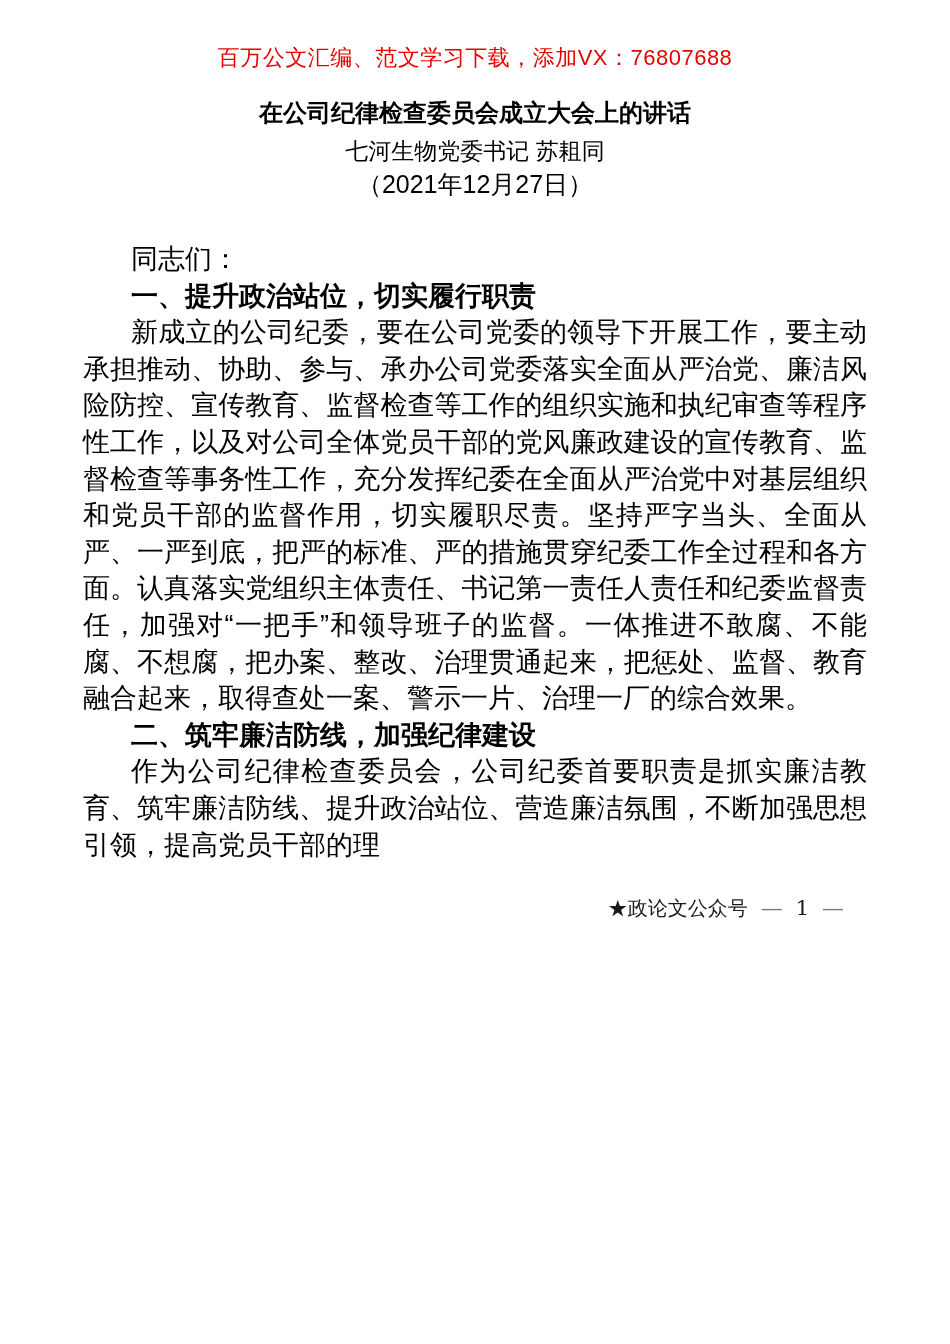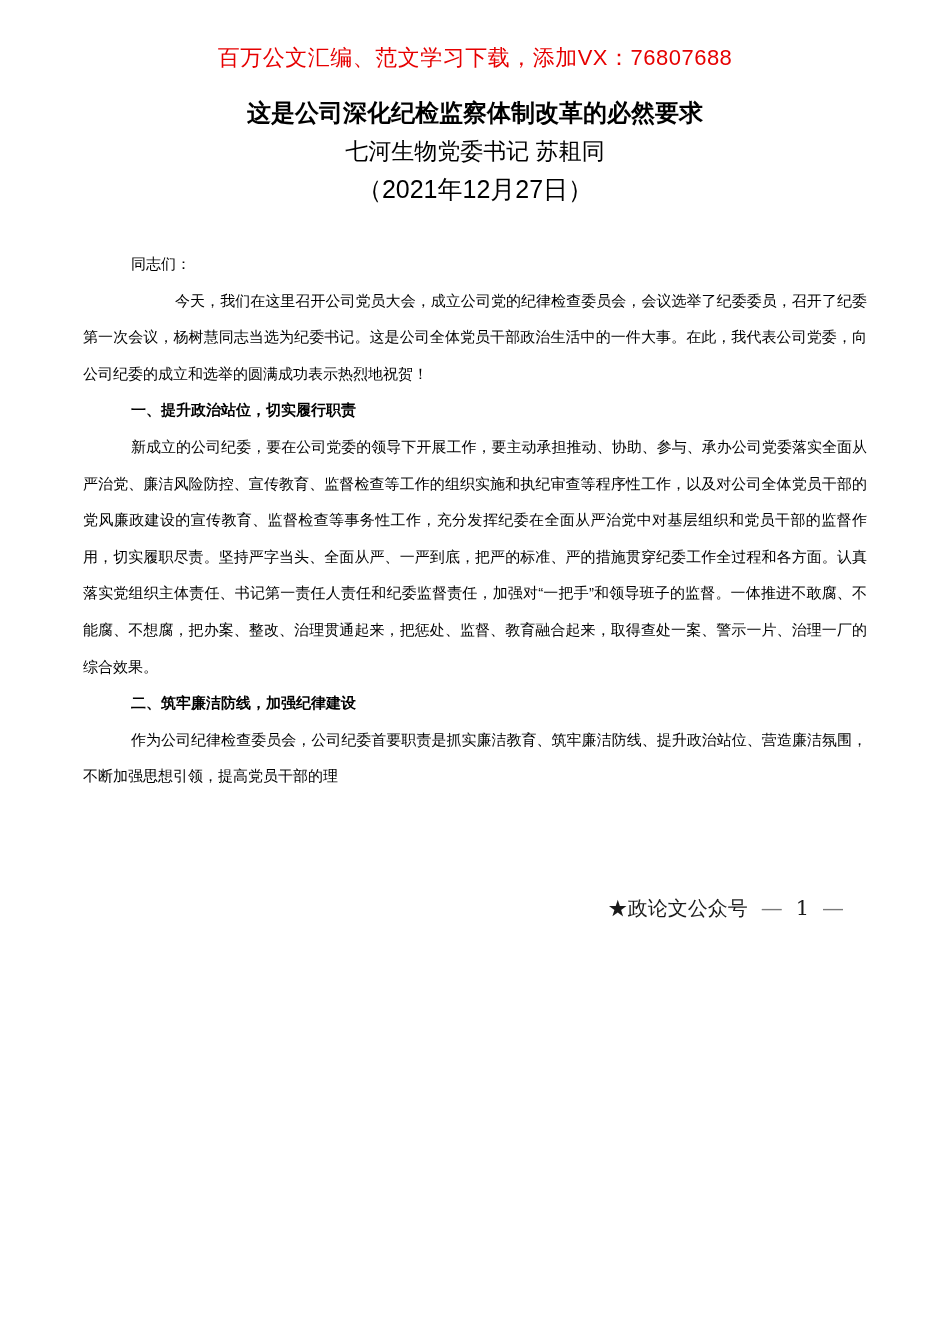--- a/index.html
+++ b/index.html
@@ -29,29 +29,28 @@
     line-height: 32px;
     font-weight: bold;
   }
   .doc-byline {
     margin-top: 6px;
     text-align: center;
     font-size: 23px;
     line-height: 32px;
   }
   .doc-date {
-    margin-top: 5px;
     text-align: center;
     font-size: 25px;
     line-height: 34px;
   }
   .body-text {
     margin: 40px auto 0 auto;
     width: 784px;
-    font-size: 15px;
+    font-size: 27px;
     line-height: 36.6px;
     text-align: justify;
     text-justify: inter-ideograph;
     word-break: break-all;
   }
   .body-text p { margin: 0; padding: 0; }
   .body-text p.salutation { text-indent: 48px; }
   .body-text p.para       { text-indent: 48px; }
   .body-text p.para-wide  { text-indent: 92px; }
   .body-text p.heading    { text-indent: 48px; font-weight: bold; }
@@ -76,29 +75,28 @@
     color: #1a1a1a;
   }
 </style>
 </head>
 <body>
 
 <div class="page">
 
   <div class="promo">百万公文汇编、范文学习下载，添加VX：76807688</div>
 
-  <div class="doc-title">这是公司深化纪检监察体制改革的必然要求</div>
+  <div class="doc-title">在公司纪律检查委员会成立大会上的讲话</div>
 
   <div class="doc-byline">七河生物党委书记 苏耝同</div>
 
   <div class="doc-date">（2021年12月27日）</div>
 
   <div class="body-text">
       <p class="salutation">同志们：</p>
-      <p class="para-wide">今天，我们在这里召开公司党员大会，成立公司党的纪律检查委员会，会议选举了纪委委员，召开了纪委第一次会议，杨树慧同志当选为纪委书记。这是公司全体党员干部政治生活中的一件大事。在此，我代表公司党委，向公司纪委的成立和选举的圆满成功表示热烈地祝贺！</p>
       <p class="heading">一、提升政治站位，切实履行职责</p>
       <p class="para">新成立的公司纪委，要在公司党委的领导下开展工作，要主动承担推动、协助、参与、承办公司党委落实全面从严治党、廉洁风险防控、宣传教育、监督检查等工作的组织实施和执纪审查等程序性工作，以及对公司全体党员干部的党风廉政建设的宣传教育、监督检查等事务性工作，充分发挥纪委在全面从严治党中对基层组织和党员干部的监督作用，切实履职尽责。坚持严字当头、全面从严、一严到底，把严的标准、严的措施贯穿纪委工作全过程和各方面。认真落实党组织主体责任、书记第一责任人责任和纪委监督责任，加强对“一把手”和领导班子的监督。一体推进不敢腐、不能腐、不想腐，把办案、整改、治理贯通起来，把惩处、监督、教育融合起来，取得查处一案、警示一片、治理一厂的综合效果。</p>
       <p class="heading">二、筑牢廉洁防线，加强纪律建设</p>
       <p class="para">作为公司纪律检查委员会，公司纪委首要职责是抓实廉洁教育、筑牢廉洁防线、提升政治站位、营造廉洁氛围，不断加强思想引领，提高党员干部的理</p>
     </div>
 
   <div class="page-footer">
     <span class="brand">★政论文公众号</span>
     <span class="pgdash">—</span>
     <span class="pgnum">1</span>

